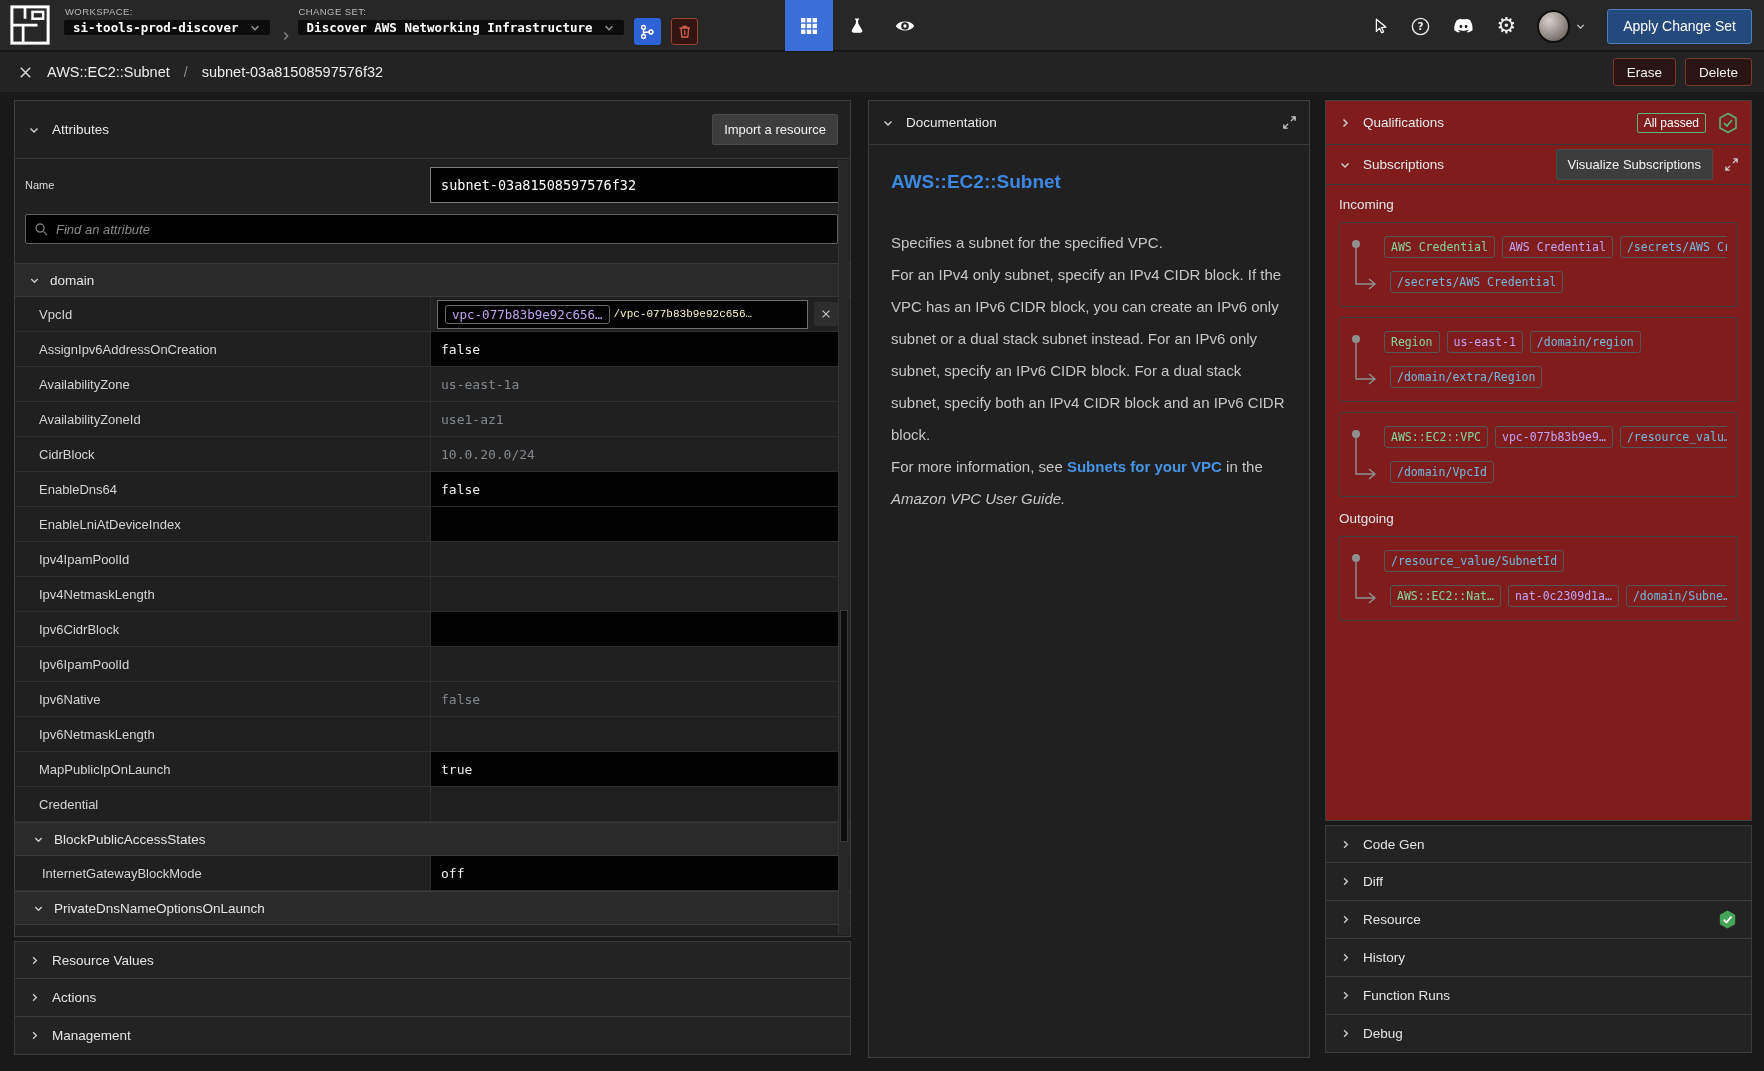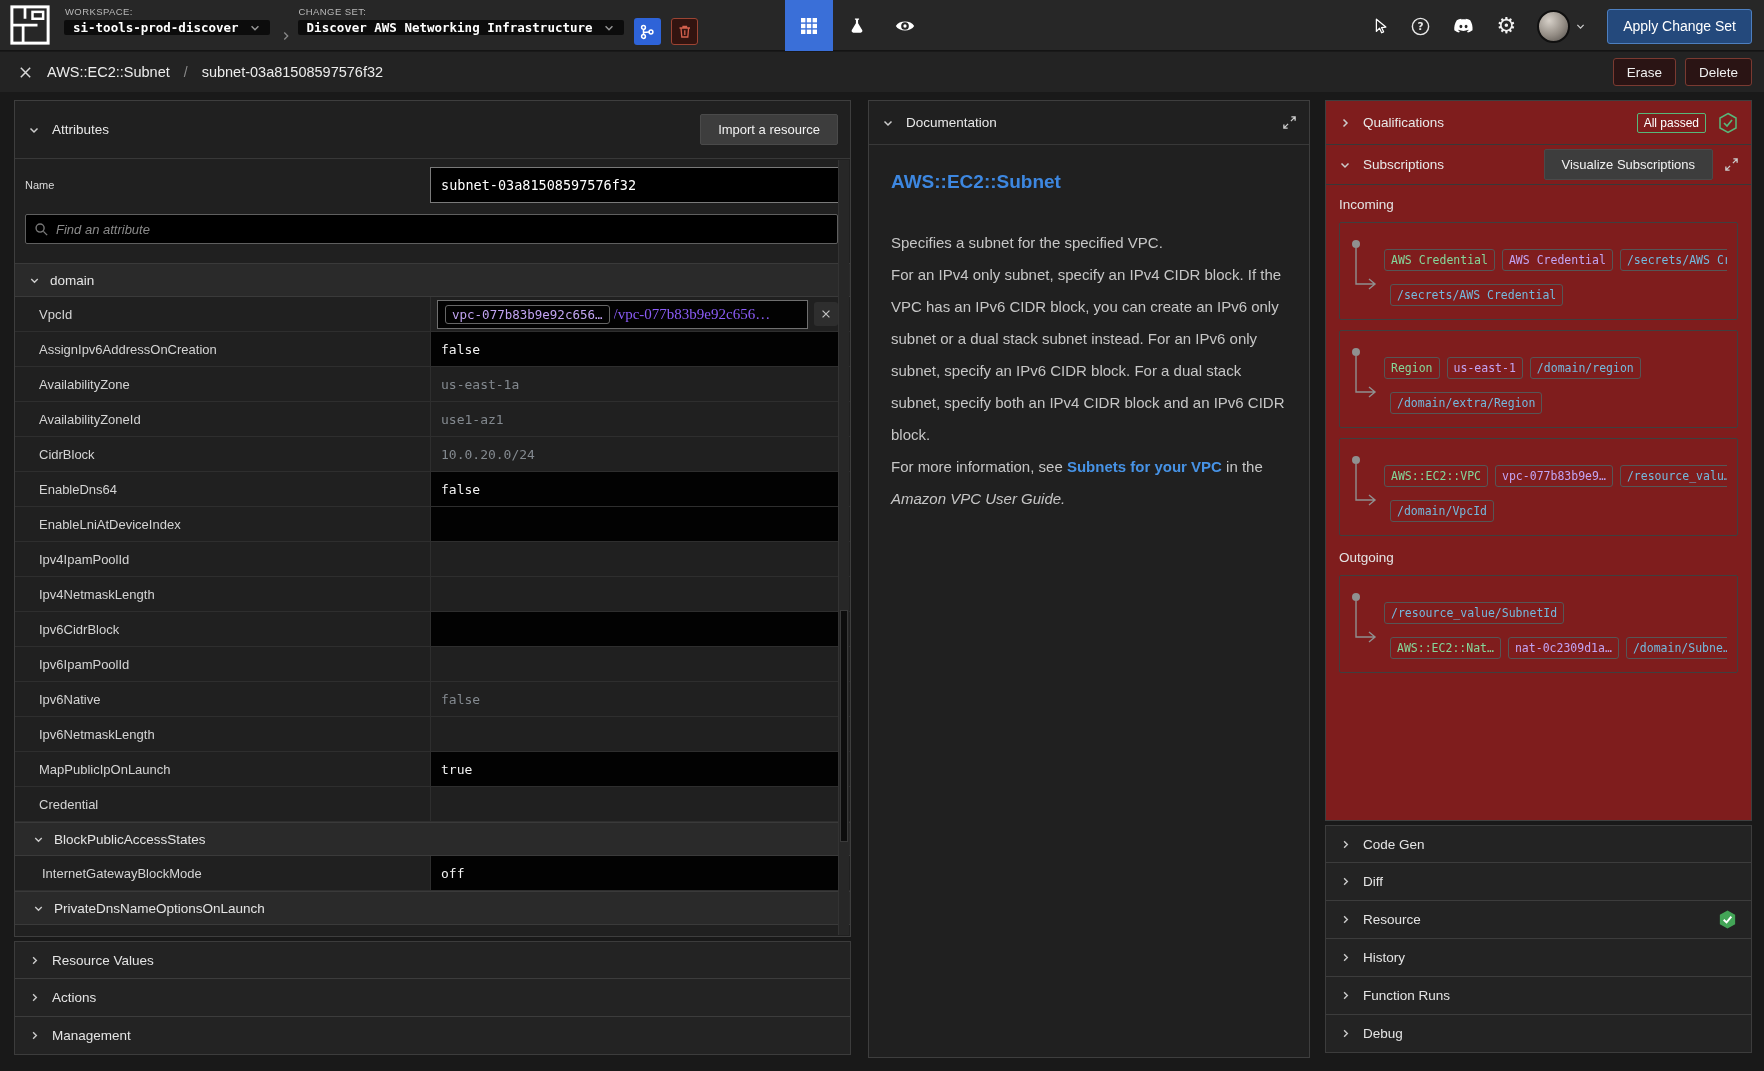--- a/index.html
+++ b/index.html
@@ -34,21 +34,21 @@
   .danger-btn { height:28px; padding:0 13px; background:#2a1414; border:1px solid #7a3a31; border-radius:3px; color:#f0f0f0; font-size:13.5px; display:flex; align-items:center; cursor:pointer; }
   #crumb-right { margin-left:auto; display:flex; gap:9px; }
 
   
   #left-col  { position:absolute; left:14px;  top:100px; width:837px; height:958px; }
   #doc-col   { position:absolute; left:868px; top:100px; width:442px; height:958px; border:1px solid #3e3e3e; background:#202020; display:flex; flex-direction:column; }
   #right-col { position:absolute; left:1325px; top:100px; width:427px; height:958px; display:flex; flex-direction:column; }
 
   .sec-header { height:44px; display:flex; align-items:center; gap:11px; padding:0 12px; border-bottom:1px solid #383838; cursor:pointer; }
   .sec-title { font-size:13.5px; color:#e8e8e8; }
-  .gray-btn { background:#3d3d3d; border:1px solid #4a4a4a; border-radius:2px; color:#f2f2f2; font-size:13px; padding:7px 17px; cursor:pointer; white-space:nowrap; }
+  .gray-btn { background:#3d3d3d; border:1px solid #4a4a4a; border-radius:2px; color:#f2f2f2; font-size:13px; padding:7px 11px; cursor:pointer; white-space:nowrap; }
 
   
   #attributes-panel { height:837px; border:1px solid #3e3e3e; background:#202020; position:relative; overflow:hidden; }
   #attributes-panel .sec-header { height:58px; }
   .name-row { height:52px; position:relative; display:flex; align-items:center; padding-left:10px; }
   .name-label { font-size:11px; color:#dcdcdc; }
   .name-input { position:absolute; left:415px; top:8px; width:409px; height:36px; background:#000; border:1px solid #7a7a7a; color:#fff; font-family:"DejaVu Sans Mono", monospace; font-size:13.5px; padding:0 10px; outline:none; }
   .search-row { margin:3px 12px 0 10px; height:30px; background:#000; border:1px solid #5f5f5f; border-radius:2px; display:flex; align-items:center; padding:0 8px; gap:7px; }
   .search-input { flex:1; background:transparent; border:none; outline:none; color:#ddd; font-size:13px; font-style:italic; }
   .search-input::placeholder { color:#8a8a8a; font-style:italic; }
@@ -58,21 +58,21 @@
   .attr-row { display:flex; height:35px; border-bottom:1px solid #2e2e2e; padding-right:12px; }
   .attr-label { flex:0 0 416px; display:flex; align-items:center; padding-left:24px; font-size:13px; color:#d4d4d4; border-right:1px solid #2e2e2e; }
   .attr-row.deep .attr-label { padding-left:27px; }
   .attr-val { flex:1; display:flex; align-items:center; padding-left:10px; font-family:"DejaVu Sans Mono", monospace; font-size:13px; overflow:hidden; }
   .attr-val.set { background:#020202; color:#f2f2f2; }
   .attr-val.default { color:#83898f; }
   .attr-val.empty { }
   .vpc-val { flex:1; display:flex; align-items:center; gap:6px; overflow:hidden; }
   .vpc-input { flex:1; height:29px; background:#020202; border:1px solid #6f6f6f; display:flex; align-items:center; gap:4px; padding:0 7px; overflow:hidden; }
   .vpc-pill { border:1px solid #666; border-radius:3px; padding:1px 6px; color:#c2a4f2; font-family:"DejaVu Sans Mono", monospace; font-size:12.5px; white-space:nowrap; cursor:pointer; }
-  .vpc-path { color:#8b5cf6; font-family:Liberation Serif, serif; font-size:15px; white-space:nowrap; overflow:hidden; }
+  .vpc-path { color:#fef9c3; font-family:Liberation Mono, monospace; font-size:11px; white-space:nowrap; overflow:hidden; }
   .clear-btn { width:24px; height:24px; background:#2e2e2e; border-radius:3px; display:flex; align-items:center; justify-content:center; cursor:pointer; flex:none; }
   .scrollbar { position:absolute; top:59px; right:1px; bottom:1px; width:11px; background:#272727; border-left:1px solid #333; }
   .scroll-thumb { position:absolute; left:1px; right:1px; top:58%; height:30%; background:#0d0d0d; border:1px solid #3a3a3a; cursor:grab; }
 
   
   .stack { margin-top:4px; }
   .stack-row { height:38px; background:#232323; border:1px solid #3c3c3c; border-top:none; display:flex; align-items:center; gap:11px; padding:0 13px; cursor:pointer; }
   .stack-row:first-child { border-top:1px solid #3c3c3c; }
   .stack-label { font-size:13.5px; color:#e4e4e4; }
 
@@ -82,21 +82,21 @@
   .doc-text div { font-size:15px; color:#c6c6c6; line-height:2.13; }
   .doc-link { color:#4793e6; font-weight:bold; cursor:pointer; }
   .doc-italic { font-style:italic; }
 
   
   .right-panel { border:1px solid #3e3e3e; background:#7f1d1d; display:flex; flex-direction:column; height:721px; }
   .badge { border:1px solid #57b87a; border-radius:2px; color:#fff; font-size:12px; padding:2px 6px; }
   .subs-header { height:40px; }
   .subs-content { flex:1; overflow:hidden; padding:10px 13px; }
   .flow-label { font-size:13.5px; color:#e4e4e4; margin:2px 0 10px; }
-  .sub-card { border:1px solid #3f3f3f; border-radius:2px; position:relative; padding:26px 10px 13px 44px; margin-bottom:10px; min-height:84px; }
+  .sub-card { border:1px solid #3f3f3f; border-radius:2px; position:relative; padding:13px 10px 13px 44px; margin-bottom:10px; min-height:84px; }
   .pill-row { display:flex; gap:7px; margin-bottom:13px; overflow:hidden; }
   .pill-row:last-child { margin-bottom:0; }
   .pill { border:1px solid #565656; border-radius:3px; padding:3px 6px; font-family:"DejaVu Sans Mono", monospace; font-size:11.5px; white-space:nowrap; overflow:hidden; text-overflow:ellipsis; cursor:pointer; flex:none; max-width:100%; }
   .pill.green { color:#85d79a; } .pill.purple { color:#c2a4f2; } .pill.cyan { color:#74b9dd; }
   .connector { position:absolute; left:10px; top:16px; }
 
   svg.icon { display:block; }
 </style>
 </head>
 <body>

